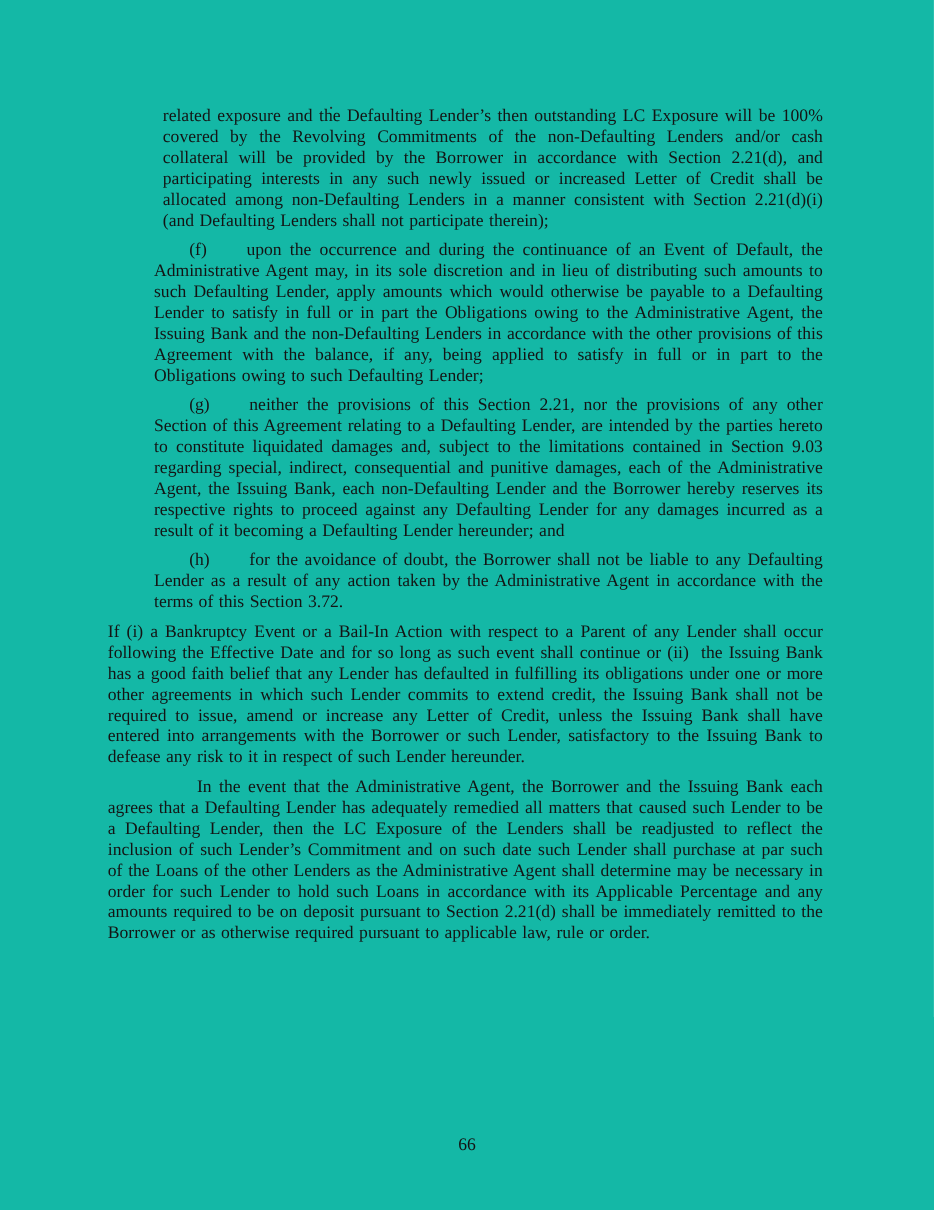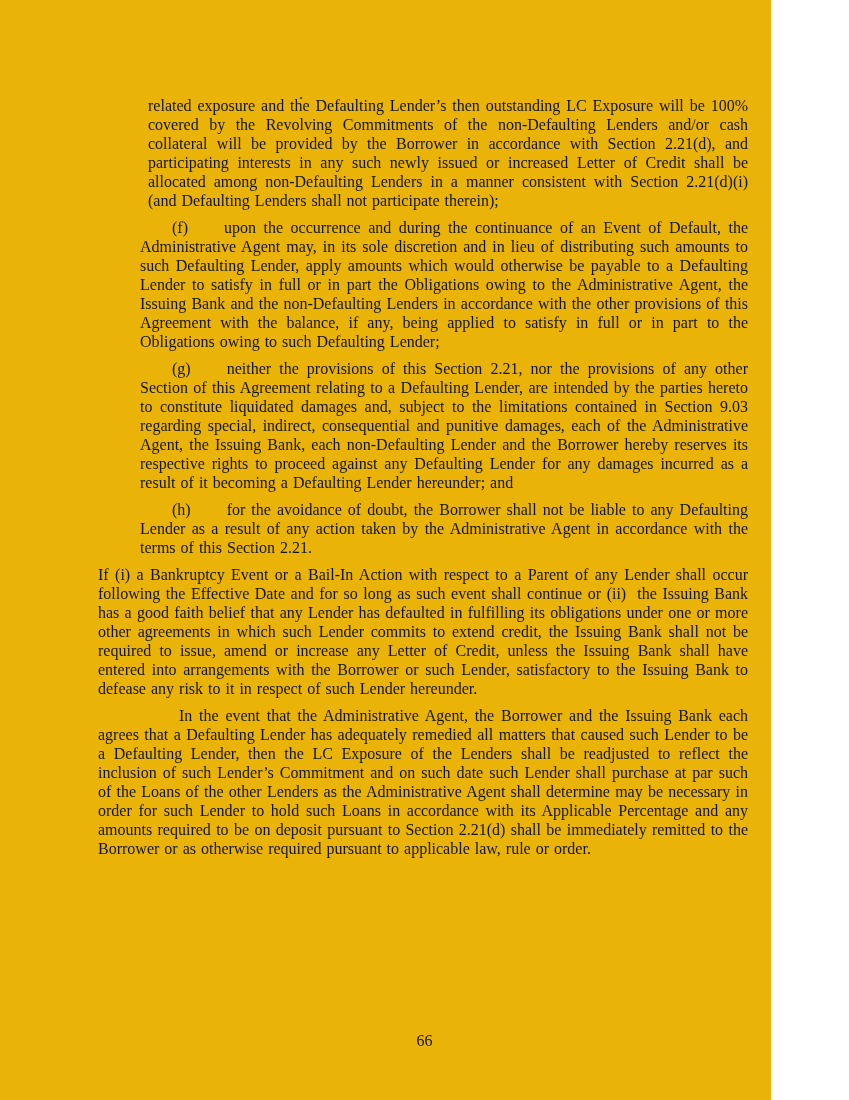--- a/index.html
+++ b/index.html
@@ -1,23 +1,23 @@
 <!DOCTYPE html>
 <html><head>
 <meta charset="utf-8">
 <style>
   * { margin: 0; padding: 0; box-sizing: border-box; }
   html, body {
     background: #ffffff;
   }
   .page {
     position: relative;
-    width: 771px;
+    width: 849px;
     height: 1100px;
-    background: #eab308;
+    background: #14b8a6;
     overflow: hidden;
     font-family: "Liberation Serif", "DejaVu Serif", serif;
     color: #141414;
   }
   .content {
     position: absolute;
     left: 98px;
     top: 96px;
     width: 650px;
     font-size: 16px;
@@ -74,21 +74,21 @@
   <span class="speck"></span>
 
   <div class="content">
 
     <p class="para block"><span>related exposure and the Defaulting Lender’s then outstanding LC Exposure will be 100% covered by the Revolving Commitments of the non-Defaulting Lenders and/or cash collateral will be provided by the Borrower in accordance with Section 2.21(d), and participating interests in any such newly issued or increased Letter of Credit shall be allocated among non-Defaulting Lenders in a manner consistent with Section 2.21(d)(i) (and Defaulting Lenders shall not participate therein);</span></p>
 
     <p class="para block sub"><span class="label">(f)</span><span class="tab"></span><span>upon the occurrence and during the continuance of an Event of Default, the Administrative Agent may, in its sole discretion and in lieu of distributing such amounts to such Defaulting Lender, apply amounts which would otherwise be payable to a Defaulting Lender to satisfy in full or in part the Obligations owing to the Administrative Agent, the Issuing Bank and the non-Defaulting Lenders in accordance with the other provisions of this Agreement with the balance, if any, being applied to satisfy in full or in part to the Obligations owing to such Defaulting Lender;</span></p>
 
     <p class="para block sub"><span class="label">(g)</span><span class="tab"></span><span>neither the provisions of this Section 2.21, nor the provisions of any other Section of this Agreement relating to a Defaulting Lender, are intended by the parties hereto to constitute liquidated damages and, subject to the limitations contained in Section 9.03 regarding special, indirect, consequential and punitive damages, each of the Administrative Agent, the Issuing Bank, each non-Defaulting Lender and the Borrower hereby reserves its respective rights to proceed against any Defaulting Lender for any damages incurred as a result of it becoming a Defaulting Lender hereunder; and</span></p>
 
-    <p class="para block sub"><span class="label">(h)</span><span class="tab"></span><span>for the avoidance of doubt, the Borrower shall not be liable to any Defaulting Lender as a result of any action taken by the Administrative Agent in accordance with the terms of this Section 2.21.</span></p>
+    <p class="para block sub"><span class="label">(h)</span><span class="tab"></span><span>for the avoidance of doubt, the Borrower shall not be liable to any Defaulting Lender as a result of any action taken by the Administrative Agent in accordance with the terms of this Section 3.72.</span></p>
 
     <p class="para"><span>If (i) a Bankruptcy Event or a Bail-In Action with respect to a Parent of any Lender shall occur following the Effective Date and for so long as such event shall continue or (ii)&nbsp; the Issuing Bank has a good faith belief that any Lender has defaulted in fulfilling its obligations under one or more other agreements in which such Lender commits to extend credit, the Issuing Bank shall not be required to issue, amend or increase any Letter of Credit, unless the Issuing Bank shall have entered into arrangements with the Borrower or such Lender, satisfactory to the Issuing Bank to defease any risk to it in respect of such Lender hereunder.</span></p>
 
     <p class="para indent-lg"><span>In the event that the Administrative Agent, the Borrower and the Issuing Bank each agrees that a Defaulting Lender has adequately remedied all matters that caused such Lender to be a Defaulting Lender, then the LC Exposure of the Lenders shall be readjusted to reflect the inclusion of such Lender’s Commitment and on such date such Lender shall purchase at par such of the Loans of the other Lenders as the Administrative Agent shall determine may be necessary in order for such Lender to hold such Loans in accordance with its Applicable Percentage and any amounts required to be on deposit pursuant to Section 2.21(d) shall be immediately remitted to the Borrower or as otherwise required pursuant to applicable law, rule or order.</span></p>
 
   </div>
 
   <div class="footer">66</div>
 
 </div>

